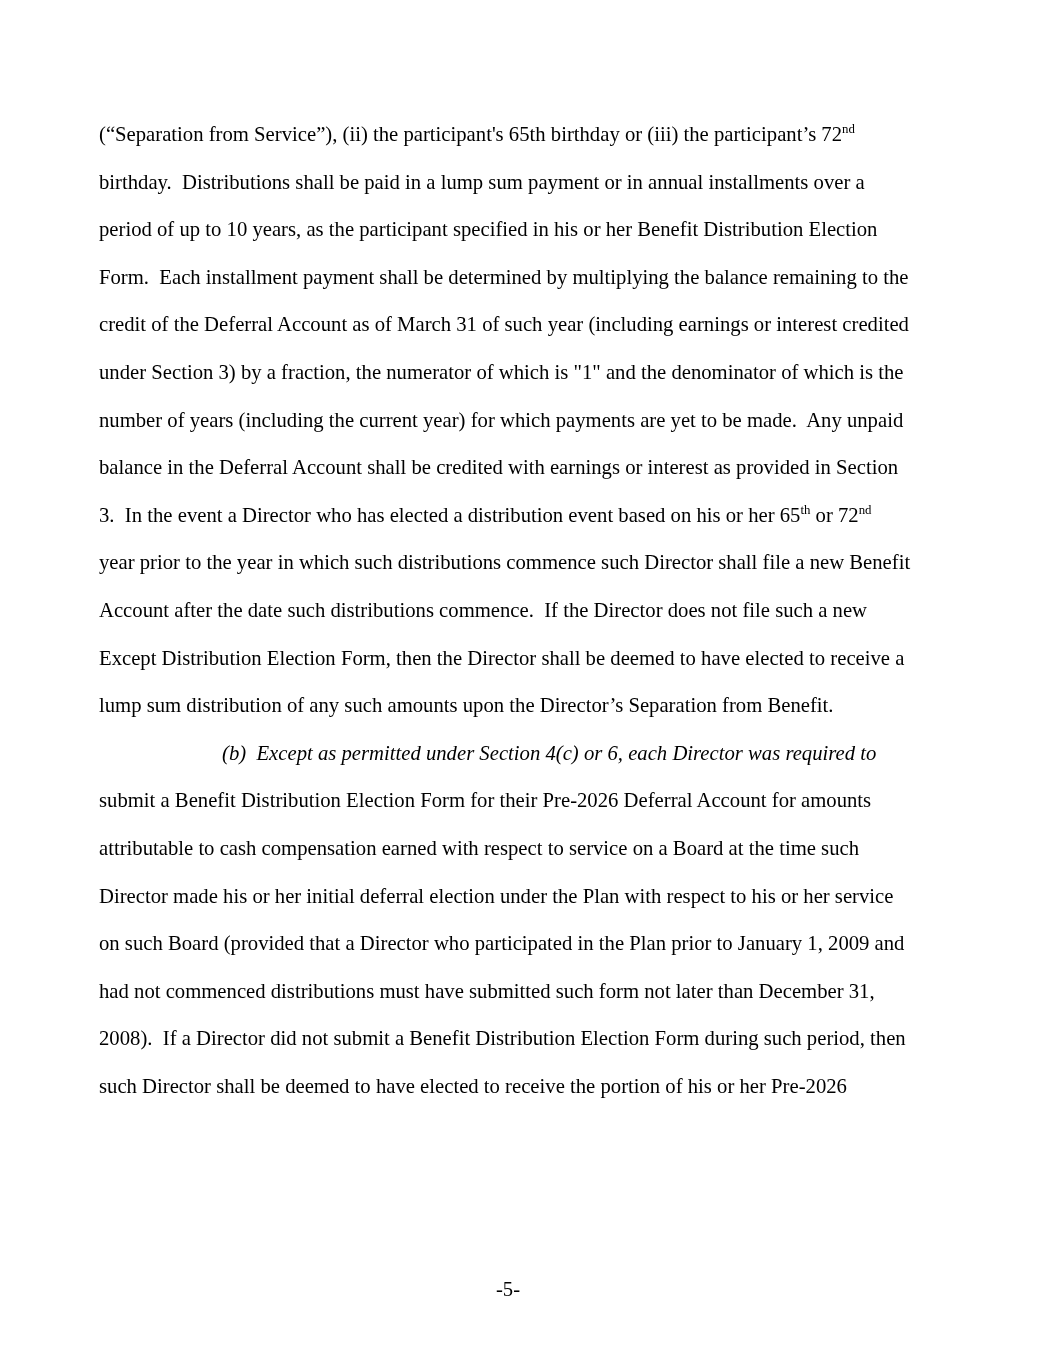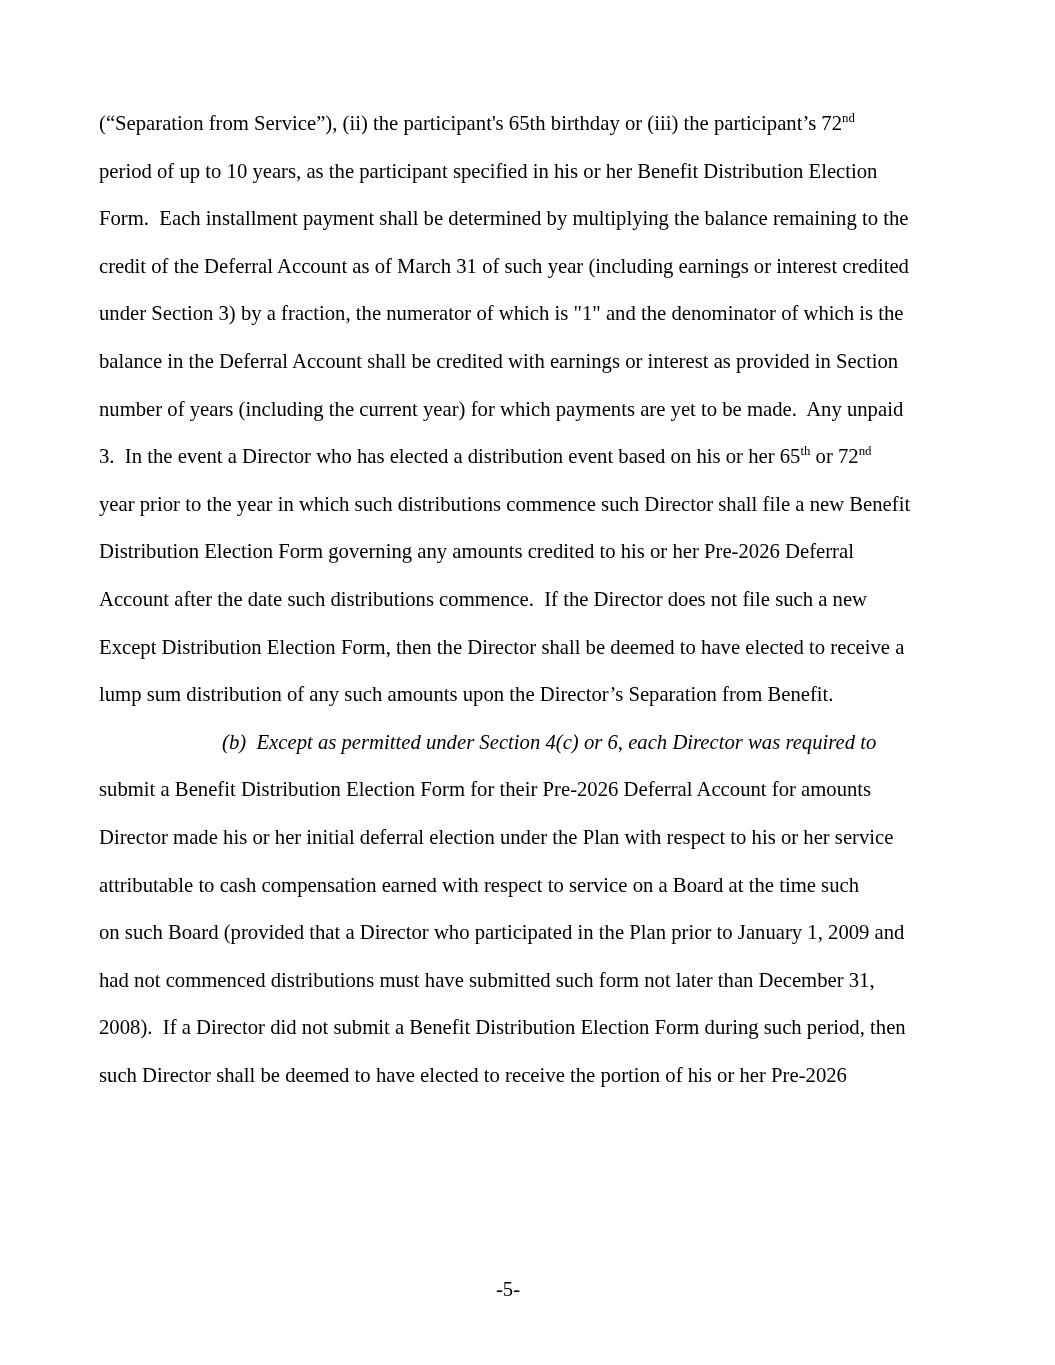--- a/index.html
+++ b/index.html
@@ -12,21 +12,21 @@
     width: 1055px;
     height: 1365px;
     background: #ffffff;
     color: #000000;
     font-family: "Liberation Serif", "DejaVu Serif", serif;
     overflow: hidden;
   }
   .text-block {
     position: absolute;
     left: 99px;
-    top: 100px;
+    top: 111px;
     width: 830px;
     font-size: 20.7px;
     line-height: 47.6px;
   }
   .paragraph {
     margin: 0;
   }
   .line {
     white-space: pre;
   }
@@ -49,38 +49,38 @@
     line-height: 47.6px;
   }
 </style>
 </head>
 <body>
 
 <div class="page">
   <div class="text-block" id="doc-body">
       <div class="paragraph">
         <div class="line"><span>(“Separation from Service”), (ii) the participant's 65th birthday or (iii) the participant’s 72</span><sup>nd</sup></div>
+        <div class="line"><span>birthday.  Distributions shall be paid in a lump sum payment or in annual installments over a</span></div>
         <div class="line"><span>period of up to 10 years, as the participant specified in his or her Benefit Distribution Election</span></div>
         <div class="line"><span>Form.  Each installment payment shall be determined by multiplying the balance remaining to the</span></div>
         <div class="line"><span>credit of the Deferral Account as of March 31 of such year (including earnings or interest credited</span></div>
         <div class="line"><span>under Section 3) by a fraction, the numerator of which is "1" and the denominator of which is the</span></div>
+        <div class="line"><span>number of years (including the current year) for which payments are yet to be made.  Any unpaid</span></div>
         <div class="line"><span>balance in the Deferral Account shall be credited with earnings or interest as provided in Section</span></div>
-        <div class="line"><span>number of years (including the current year) for which payments are yet to be made.  Any unpaid</span></div>
         <div class="line"><span>3.  In the event a Director who has elected a distribution event based on his or her 65</span><sup>th</sup><span> or 72</span><sup>nd</sup></div>
         <div class="line"><span>year prior to the year in which such distributions commence such Director shall file a new Benefit</span></div>
-        <div class="line"><span>Distribution Election Form governing any amounts credited to his or her Pre-2026 Deferral</span></div>
         <div class="line"><span>Account after the date such distributions commence.  If the Director does not file such a new</span></div>
         <div class="line"><span>Except Distribution Election Form, then the Director shall be deemed to have elected to receive a</span></div>
         <div class="line"><span>lump sum distribution of any such amounts upon the Director’s Separation from Benefit.</span></div>
       </div>
       <div class="paragraph">
         <div class="line indent"><span>(b)  Except as permitted under Section 4(c) or 6, each Director was required to</span></div>
         <div class="line"><span>submit a Benefit Distribution Election Form for their Pre-2026 Deferral Account for amounts</span></div>
+        <div class="line"><span>attributable to cash compensation earned with respect to service on a Board at the time such</span></div>
         <div class="line"><span>Director made his or her initial deferral election under the Plan with respect to his or her service</span></div>
-        <div class="line"><span>attributable to cash compensation earned with respect to service on a Board at the time such</span></div>
         <div class="line"><span>on such Board (provided that a Director who participated in the Plan prior to January 1, 2009 and</span></div>
         <div class="line"><span>had not commenced distributions must have submitted such form not later than December 31,</span></div>
         <div class="line"><span>2008).  If a Director did not submit a Benefit Distribution Election Form during such period, then</span></div>
         <div class="line"><span>such Director shall be deemed to have elected to receive the portion of his or her Pre-2026</span></div>
       </div>
     </div>
   <div class="footer">
     <span>-5-</span>
   </div>
 </div>

